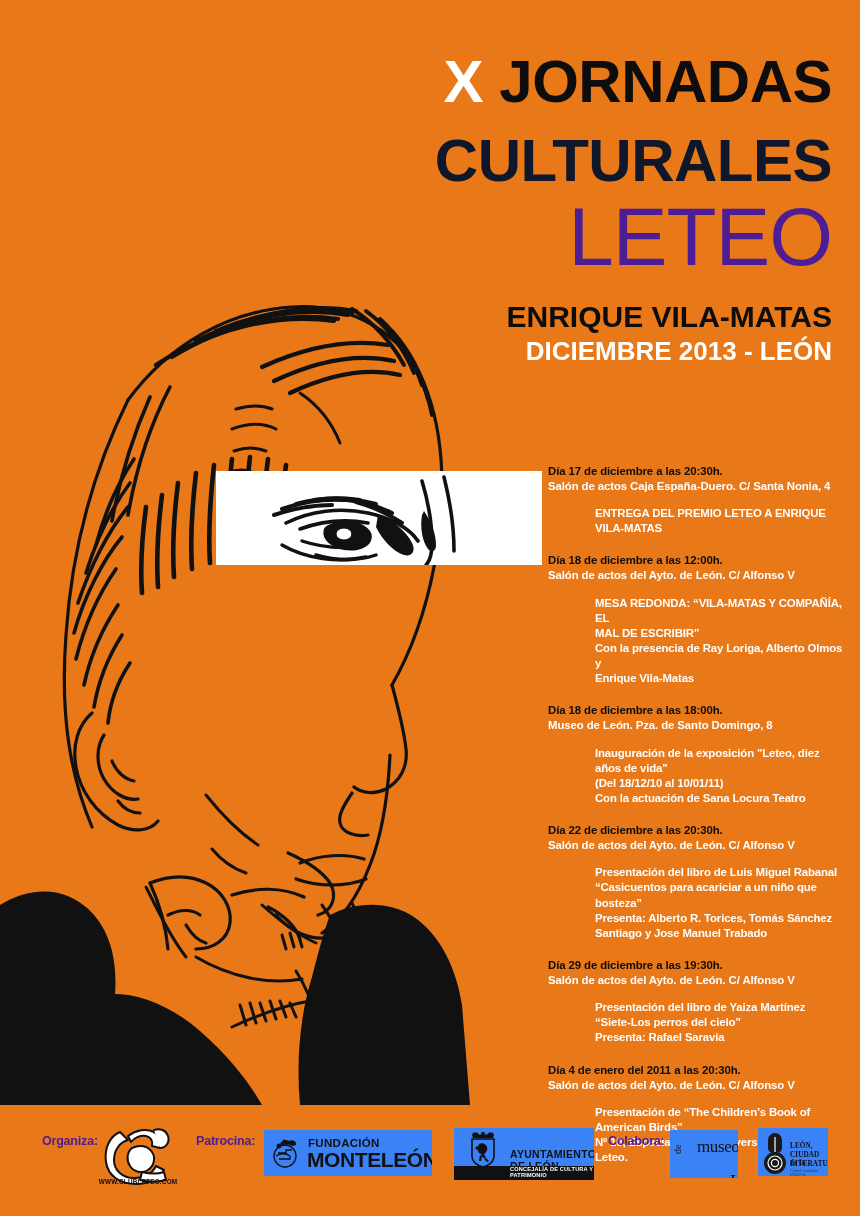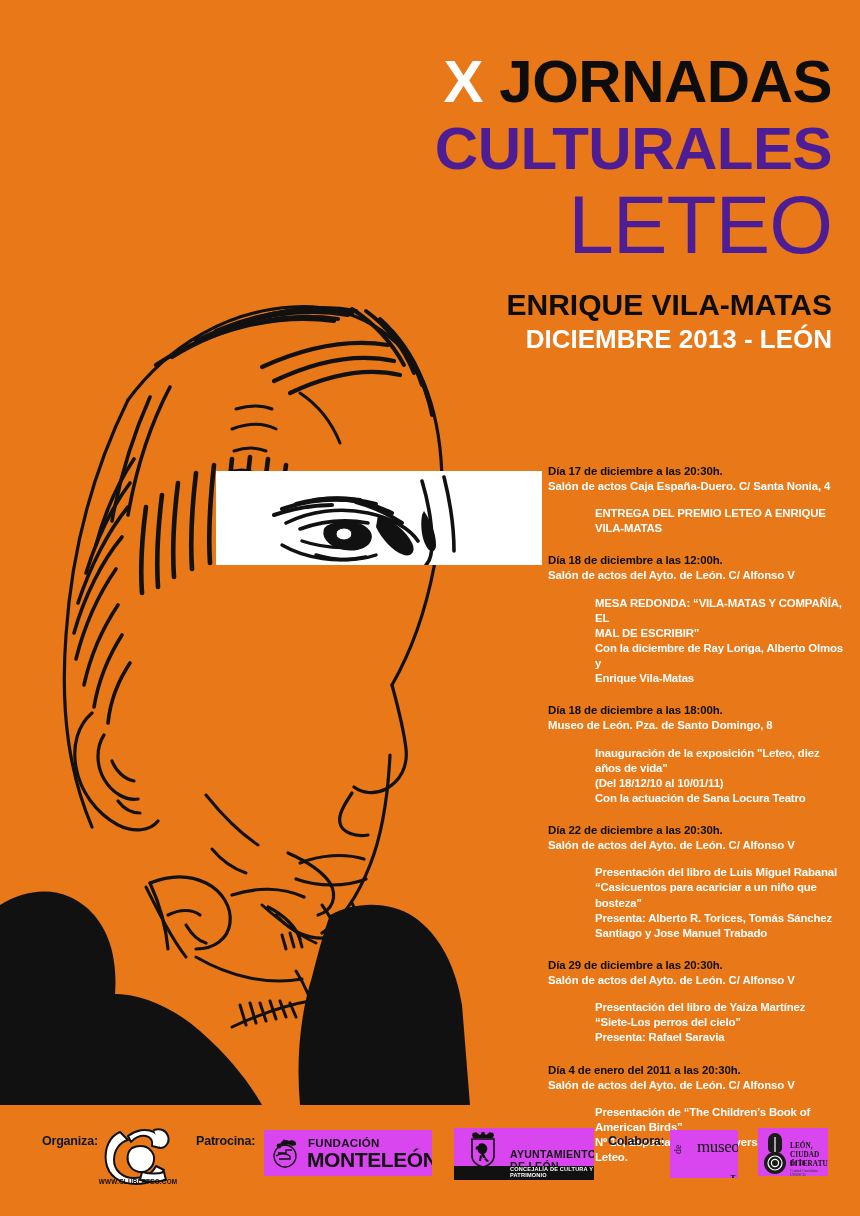--- a/index.html
+++ b/index.html
@@ -63,22 +63,22 @@
     line-height: 1.0;
     color: #0d0d0d;
     white-space: nowrap;
   }
   .line-jornadas .x-mark { color: #ffffff; }
   .line-culturales {
     font-size: 60px;
     font-weight: bold;
     letter-spacing: -0.5px;
     line-height: 1.04;
-    color: #4c1d95;
-    margin-top: 6px;
+    color: #0f172a;
+    margin-top: 18px;
     white-space: nowrap;
   }
   .line-leteo {
     font-size: 82px;
     font-weight: normal;
     letter-spacing: -1px;
     line-height: 1.0;
     color: #4c1d95;
     margin-top: 4px;
     white-space: nowrap;
@@ -139,26 +139,26 @@
     position: absolute;
     left: 0;
     bottom: 0;
     width: 860px;
     height: 108px;
   }
   .foot-label {
     position: absolute;
     font-size: 12.5px;
     font-weight: bold;
-    color: #0f172a;
+    color: #4c1d95;
     letter-spacing: -0.2px;
   }
   .logo-box {
     position: absolute;
-    background: #d946ef;
+    background: #3b82f6;
     box-sizing: border-box;
     overflow: hidden;
   }
 
   
   .org-logo {
     position: absolute;
     left: 98px;
     top: 1122px;
     width: 78px;
@@ -469,21 +469,21 @@
         <div>ENTREGA DEL PREMIO LETEO A ENRIQUE VILA-MATAS</div>
       </div>
     </div>
 
     <div class="event">
       <div class="ev-when">Día 18 de diciembre a las 12:00h.</div>
       <div class="ev-where">Salón de actos del Ayto. de León. C/ Alfonso V</div>
       <div class="ev-desc">
         <div>MESA REDONDA: “VILA-MATAS Y COMPAÑÍA, EL</div>
         <div>MAL DE ESCRIBIR”</div>
-        <div>Con la diciembre de Ray Loriga, Alberto Olmos y</div>
+        <div>Con la presencia de Ray Loriga, Alberto Olmos y</div>
         <div>Enrique Vila-Matas</div>
       </div>
     </div>
 
     <div class="event">
       <div class="ev-when">Día 18 de diciembre a las 18:00h.</div>
       <div class="ev-where">Museo de León. Pza. de Santo Domingo, 8</div>
       <div class="ev-desc">
         <div>Inauguración de la exposición "Leteo, diez años de vida"</div>
         <div>(Del 18/12/10 al 10/01/11)</div>
@@ -496,21 +496,21 @@
       <div class="ev-where">Salón de actos del Ayto. de León. C/ Alfonso V</div>
       <div class="ev-desc">
         <div>Presentación del libro de Luis Miguel Rabanal</div>
         <div>“Casicuentos para acariciar a un niño que bosteza”</div>
         <div>Presenta: Alberto R. Torices, Tomás Sánchez</div>
         <div>Santiago y Jose Manuel Trabado</div>
       </div>
     </div>
 
     <div class="event">
-      <div class="ev-when">Día 29 de diciembre a las 20:30h.</div>
+      <div class="ev-when">Día 29 de diciembre a las 19:30h.</div>
       <div class="ev-where">Salón de actos del Ayto. de León. C/ Alfonso V</div>
       <div class="ev-desc">
         <div>Presentación del libro de Yaiza Martínez</div>
         <div>“Siete-Los perros del cielo”</div>
         <div>Presenta: Rafael Saravia</div>
       </div>
     </div>
 
     <div class="event">
       <div class="ev-when">Día 4 de enero del 2011 a las 20:30h.</div>

